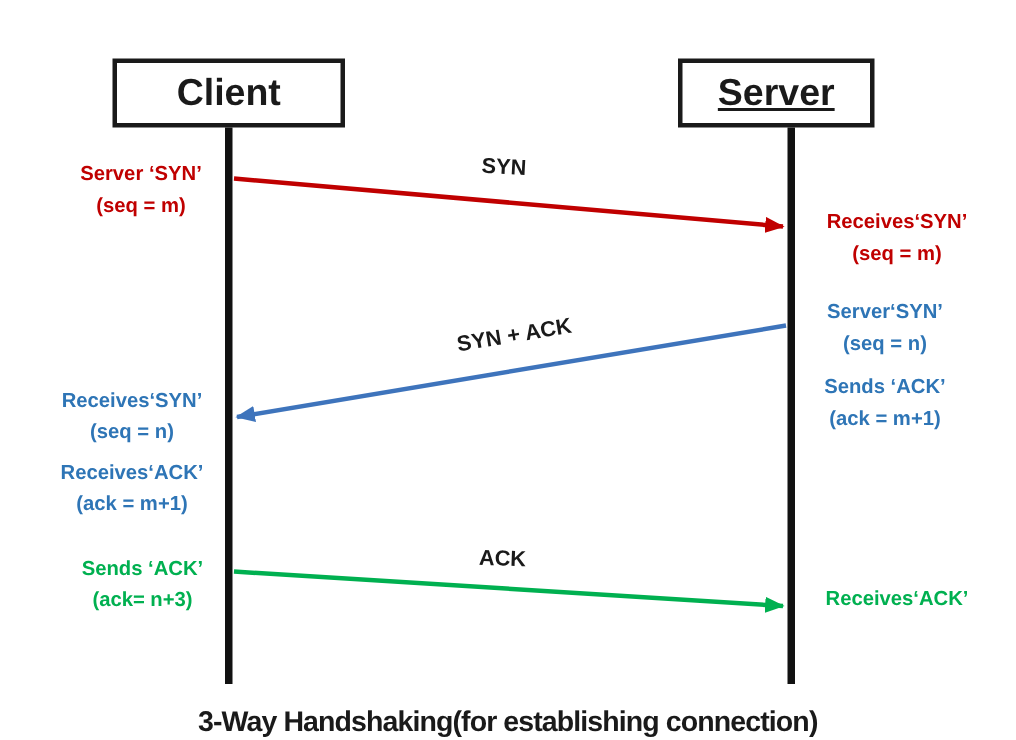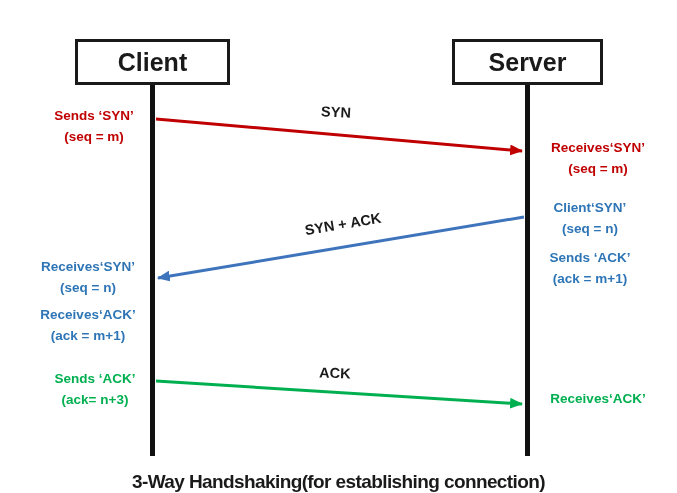--- a/index.html
+++ b/index.html
@@ -17,21 +17,21 @@
   .syn-line{stroke:var(--syn);stroke-width:3;}
   .synack-line{stroke:var(--synack-line);stroke-width:3;}
   .ack-line{stroke:var(--ack);stroke-width:3;}
   .fill-syn{fill:var(--syn);}
   .fill-synack{fill:var(--synack-line);}
   .fill-ack{fill:var(--ack);}
   .actor-box{position:absolute;top:15px;height:46px;border:3px solid var(--ink);
     background:#fff;display:flex;align-items:center;justify-content:center;
     font-weight:700;font-size:25px;color:var(--ink);}
   .actor-client{left:75px;width:155px;}
-  .actor-server{left:452px;width:151px;}
+  .actor-server{left:452px;width:131px;text-decoration:underline;}
   .lifeline{position:absolute;top:61px;width:5px;height:371px;background:#111;}
   .lifeline.client{left:150px;}
   .lifeline.server{left:525px;}
   .note{position:absolute;width:160px;text-align:center;font-weight:700;
     font-size:13.5px;line-height:21px;}
   .note.red{color:var(--syn);}
   .note.blue{color:var(--synack-text);}
   .note.green{color:var(--ack);}
   .msg-caption{position:absolute;text-align:center;font-weight:700;
     font-size:14.5px;color:var(--ink);}
@@ -73,31 +73,31 @@
   </div>
 
   <div class="lifeline client"></div>
   <div class="lifeline server"></div>
 
   <div class="msg-caption cap-syn">SYN</div>
   <div class="msg-caption cap-synack">SYN + ACK</div>
   <div class="msg-caption cap-ack">ACK</div>
 
   <div class="note red" style="left:14px;top:81px;">
-    <div>Sends ‘SYN’</div>
+    <div>Server ‘SYN’</div>
     <div>(seq = m)</div>
   </div>
 
   <div class="note red" style="left:518px;top:113px;">
     <div>Receives‘SYN’</div>
     <div>(seq = m)</div>
   </div>
 
   <div class="note blue" style="left:510px;top:173px;">
-    <div>Client‘SYN’</div>
+    <div>Server‘SYN’</div>
     <div>(seq = n)</div>
   </div>
 
   <div class="note blue" style="left:510px;top:223px;">
     <div>Sends ‘ACK’</div>
     <div>(ack = m+1)</div>
   </div>
 
   <div class="note blue" style="left:8px;top:232px;">
     <div>Receives‘SYN’</div>

